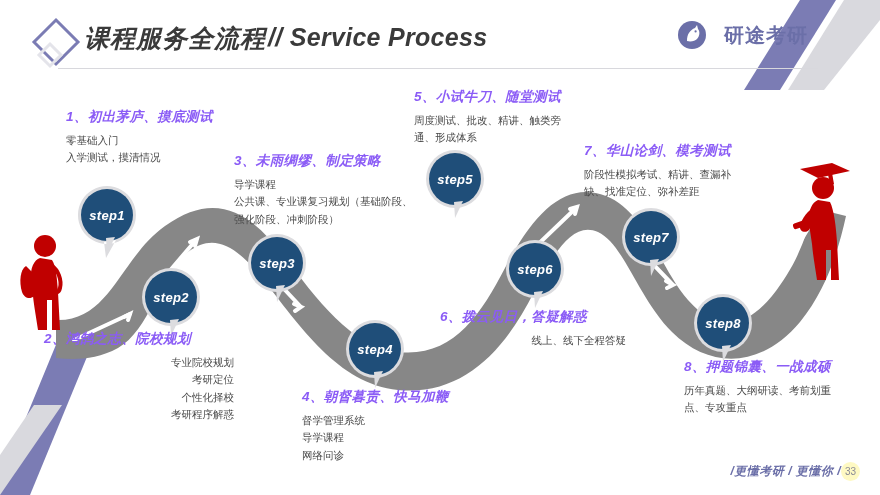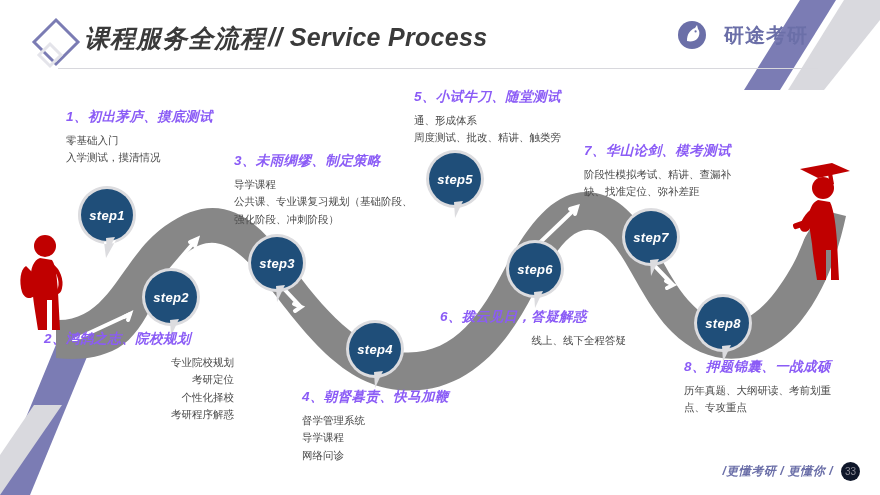--- a/index.html
+++ b/index.html
@@ -51,24 +51,24 @@
   .blk{position:absolute;}
   .blk .bt{
     font-size:13.5px;font-weight:bold;color:#8b5cf6;font-style:italic;
     white-space:nowrap;margin:0 0 6px 0;letter-spacing:.4px;
   }
   .blk .bd{font-size:10.5px;color:#4a4a4a;line-height:1.65;margin:0;}
   .blk.right .bt{text-align:right;}
   .blk.right .bd{text-align:right;}
 
   
-  #footer{position:absolute;right:20px;bottom:14px;display:flex;align-items:center;gap:8px;}
+  #footer{position:absolute;right:20px;bottom:14px;display:flex;align-items:center;}
   #footer-text{font-size:12px;color:#6b6fa8;font-style:italic;font-weight:bold;letter-spacing:.5px;white-space:nowrap;}
   #page-number{
-    width:19px;height:19px;border-radius:50%;background:#0f172a;color:#8b8b96;
+    width:19px;height:19px;border-radius:50%;background:#fef9c3;color:#8b8b96;
     font-size:10px;display:flex;align-items:center;justify-content:center;
   }
 </style>
 </head>
 <body>
 
 <div id="slide">
 
   <svg id="corner-tr" class="corner-svg" viewBox="0 0 140 90">
     <polygon points="60,0 96,0 40,90 4,90" fill="#7b7cb4"></polygon>
@@ -264,22 +264,22 @@
 
   <div class="blk" style="left:302px;top:388px;">
     <div class="bt">4、朝督暮责、快马加鞭</div>
     <div class="bd">督学管理系统</div>
     <div class="bd">导学课程</div>
     <div class="bd">网络问诊</div>
   </div>
 
   <div class="blk" style="left:414px;top:88px;width:170px;">
     <div class="bt">5、小试牛刀、随堂测试</div>
+    <div class="bd">周度测试、批改、精讲、触类旁</div>
     <div class="bd">通、形成体系</div>
-    <div class="bd">周度测试、批改、精讲、触类旁</div>
   </div>
 
   <div class="blk right" style="left:440px;top:308px;width:186px;">
     <div class="bt" style="text-align:left;">6、拨云见日，答疑解惑</div>
     <div class="bd">线上、线下全程答疑</div>
   </div>
 
   <div class="blk" style="left:584px;top:142px;width:180px;">
     <div class="bt">7、华山论剑、模考测试</div>
     <div class="bd">阶段性模拟考试、精讲、查漏补</div>

